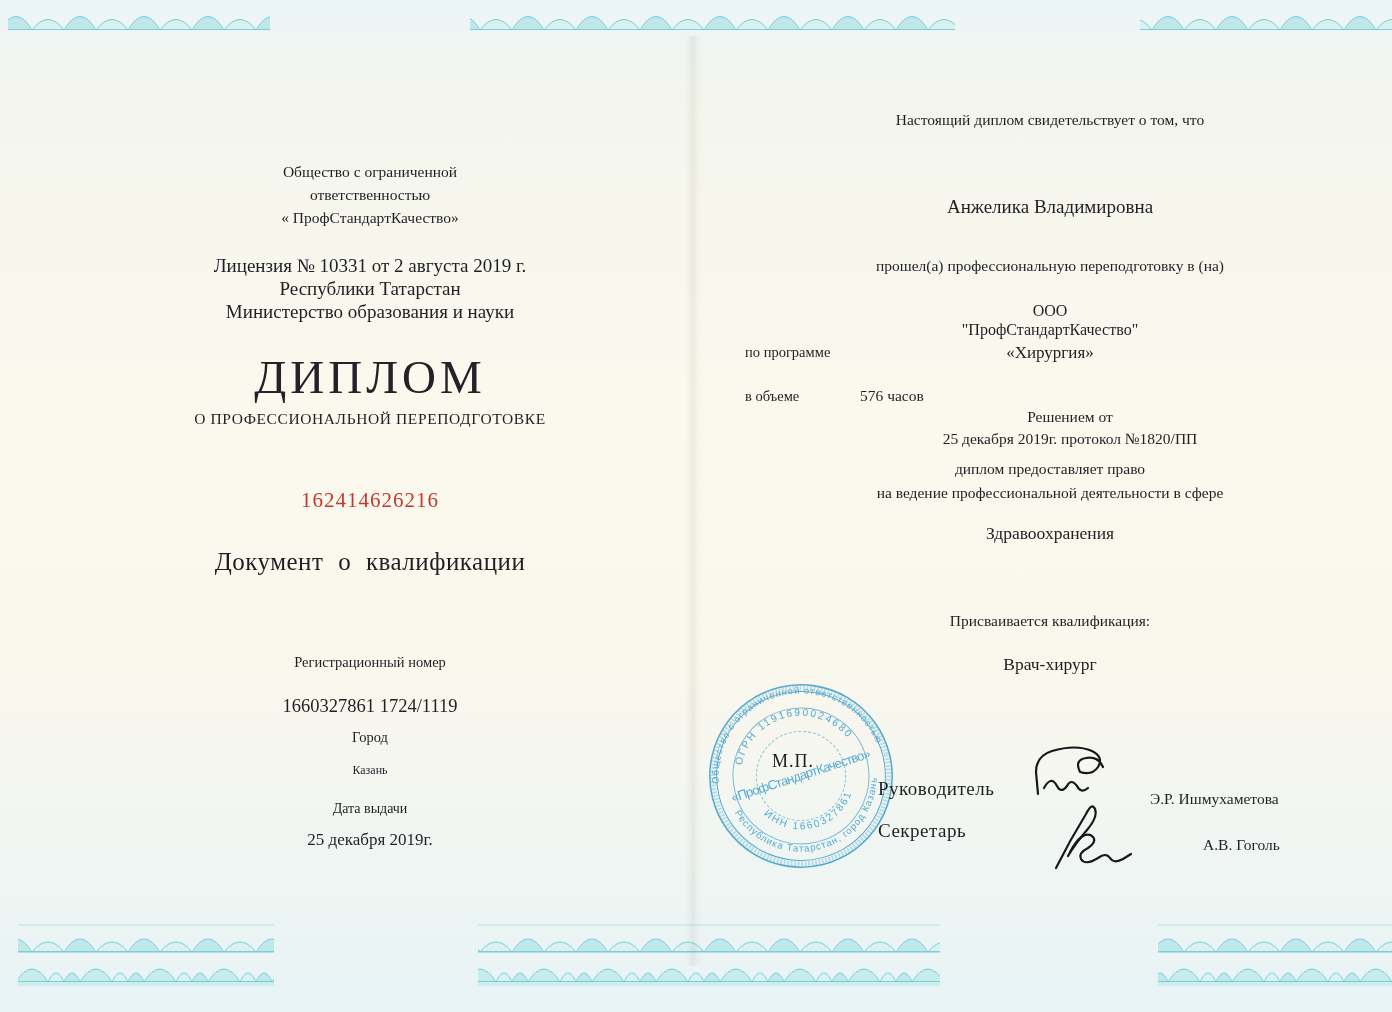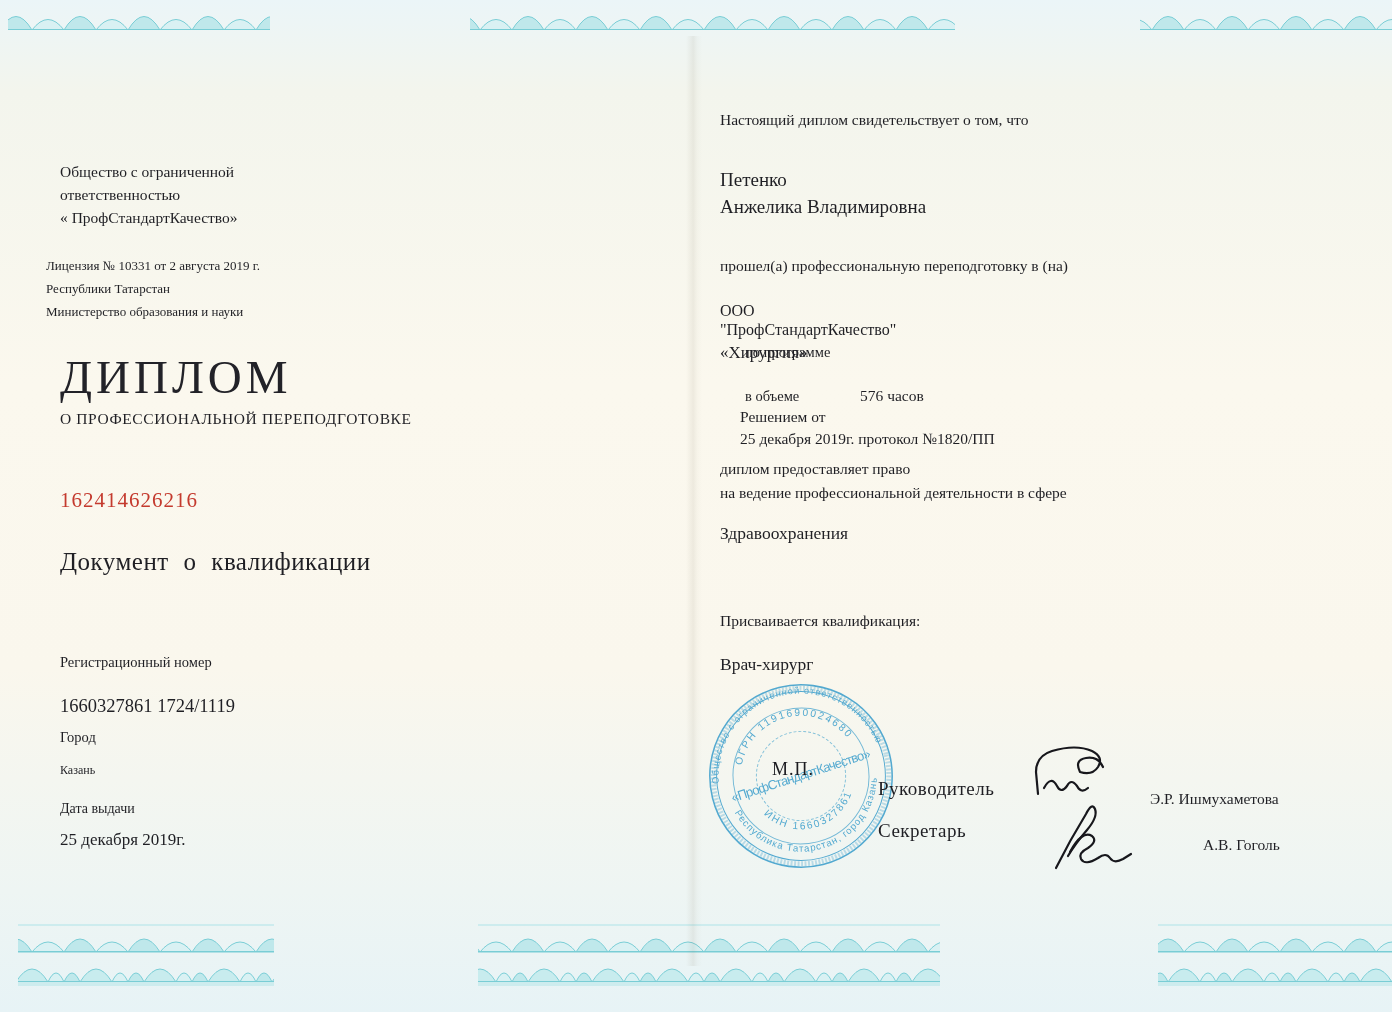--- a/index.html
+++ b/index.html
@@ -3,31 +3,31 @@
 <meta charset="utf-8">
 <style>
   html,body { margin:0; padding:0; }
   .page {
     position:relative; width:1392px; height:1012px; overflow:hidden;
     background: linear-gradient(180deg,#ebf5f8 0%, #f3f5ed 9%, #fbf8ee 38%, #faf7ed 66%, #eef5f3 88%, #e7f3f6 100%);
     font-family:"Liberation Serif","DejaVu Serif",serif;
     color:#1f1f24;
   }
   .abs { position:absolute; }
-  .c { text-align:left; }
+  .c { text-align:center; }
   .b { font-weight:normal; }
   .lh { line-height:23px; }
   .fold {
     position:absolute; left:686px; top:36px; width:16px; height:930px;
     background: linear-gradient(90deg, rgba(120,110,85,0) 0%, rgba(120,110,85,0.10) 45%, rgba(120,110,85,0.03) 70%, rgba(120,110,85,0) 100%);
   }
   .serial { color:#c43a2e; letter-spacing:1px;margin-top:40px; }
   .sig { stroke:#17171c; stroke-width:2.2; fill:none; stroke-linecap:round; stroke-linejoin:round; }
   .stampwrap { position:absolute; left:704px; top:679px; width:194px; height:194px; transform:rotate(-14deg); opacity:0.88; }
-  .mp { color:#1b1b20; letter-spacing:1px;margin-top:8px; }
+  .mp { color:#1b1b20; letter-spacing:1px; }
   .script { letter-spacing:0.5px; }
 </style>
 </head>
 <body>
 
 <div class="page">
 
   <svg class="abs" style="left:0;top:0;width:1392px;height:44px">
     <defs>
       <pattern id="waveTop" width="64" height="30" patternUnits="userSpaceOnUse">
@@ -60,21 +60,21 @@
   </svg>
 
   <div class="fold"></div>
 
   <div class="abs c b lh" style="left:60px;top:160px;width:620px;font-size:15.5px">
     <div>Общество с ограниченной</div>
     <div>ответственностью</div>
     <div>« ПрофСтандартКачество»</div>
   </div>
 
-  <div class="abs c b lh" style="left:46px;top:254px;width:620px;font-size:13px">
+  <div class="abs c b lh" style="left:60px;top:254px;width:620px;font-size:19px">
     <div>Лицензия № 10331 от 2 августа 2019 г.</div>
     <div>Республики Татарстан</div>
     <div>Министерство образования и науки</div>
   </div>
 
   <div class="abs c b" style="left:60px;top:350px;width:620px;font-size:47px;letter-spacing:4px;color:#222228">ДИПЛОМ</div>
 
   <div class="abs c b" style="left:60px;top:410px;width:620px;font-size:15.5px;letter-spacing:0.6px">О ПРОФЕССИОНАЛЬНОЙ ПЕРЕПОДГОТОВКЕ</div>
 
   <div class="abs c b serial" style="left:60px;top:448px;width:620px;font-size:21px">162414626216</div>
@@ -88,21 +88,20 @@
   <div class="abs c" style="left:60px;top:729px;width:620px;font-size:14.5px">Город</div>
 
   <div class="abs c b" style="left:60px;top:763px;width:620px;font-size:12px">Казань</div>
 
   <div class="abs c" style="left:60px;top:801px;width:620px;font-size:14px">Дата выдачи</div>
 
   <div class="abs c b" style="left:60px;top:830px;width:620px;font-size:17px">25 декабря 2019г.</div>
 
   <div class="abs c" style="left:720px;top:111px;width:660px;font-size:15.5px">Настоящий диплом свидетельствует о том, что</div>
 
-  <div class="abs c b" style="left:720px;top:169px;width:660px;font-size:19px">Петенко</div>
 
   <div class="abs c b" style="left:720px;top:196px;width:660px;font-size:19px">Анжелика Владимировна</div>
 
 
   <div class="abs c" style="left:720px;top:257px;width:660px;font-size:15.5px">прошел(а) профессиональную переподготовку в (на)</div>
 
   <div class="abs c b" style="left:720px;top:302px;width:660px;font-size:16px">ООО</div>
 
   <div class="abs c b" style="left:720px;top:321px;width:660px;font-size:16px">"ПрофСтандартКачество"</div>
 

